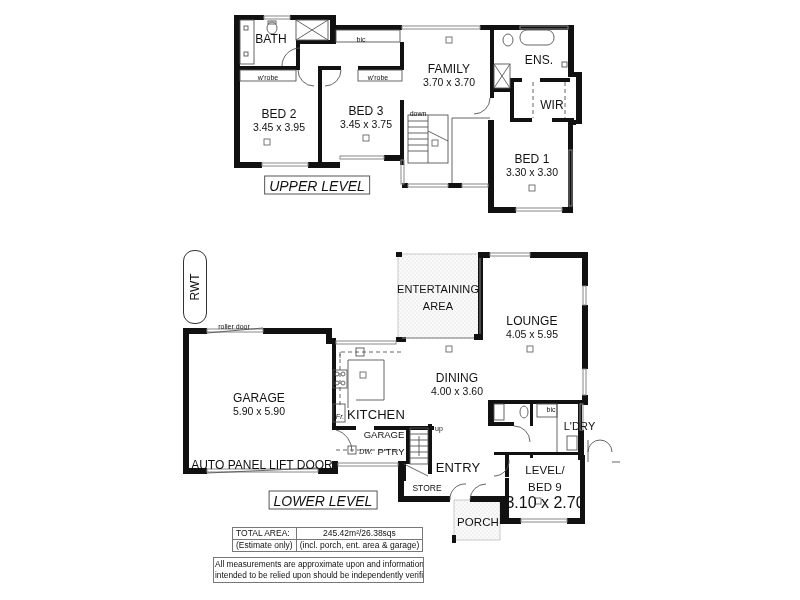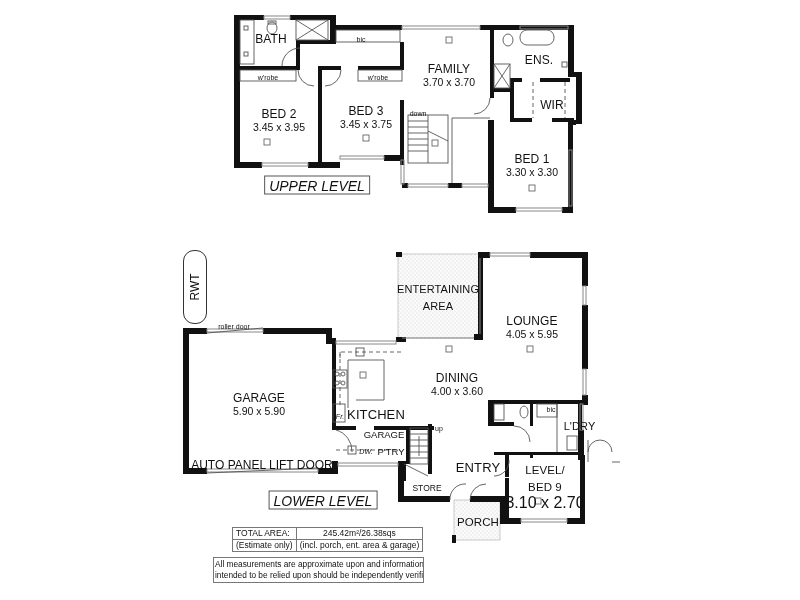--- a/index.html
+++ b/index.html
@@ -344,21 +344,21 @@
 </div>
 <div class="lbl" style="left:439px; top:426px;">
   <span class="small">up</span>
 </div>
 <div class="lbl" style="left:551px; top:407px;">
   <span class="small">bic</span>
 </div>
 <div class="lbl" style="left:556px; top:425px;">
   <span class="room-name" style="font-size:11px;margin-left:47px;">L'DRY</span>
 </div>
-<div class="lbl" style="left:478px; top:467px;">
+<div class="lbl" style="left:458px; top:467px;">
   <span class="room-name lg">ENTRY</span>
 </div>
 <div class="lbl" style="left:427px; top:486px;">
   <span class="tiny" style="font-size:8.5px;">STORE</span>
 </div>
 <div class="lbl" style="left:545px; top:486px;">
   <span class="room-name" style="font-size:11.5px;">LEVEL/</span><br>
   <span class="room-name" style="font-size:11.5px;">BED 9</span>
   <span class="room-dim" style="font-size:16px;">3.10 x 2.70</span>
 </div>

